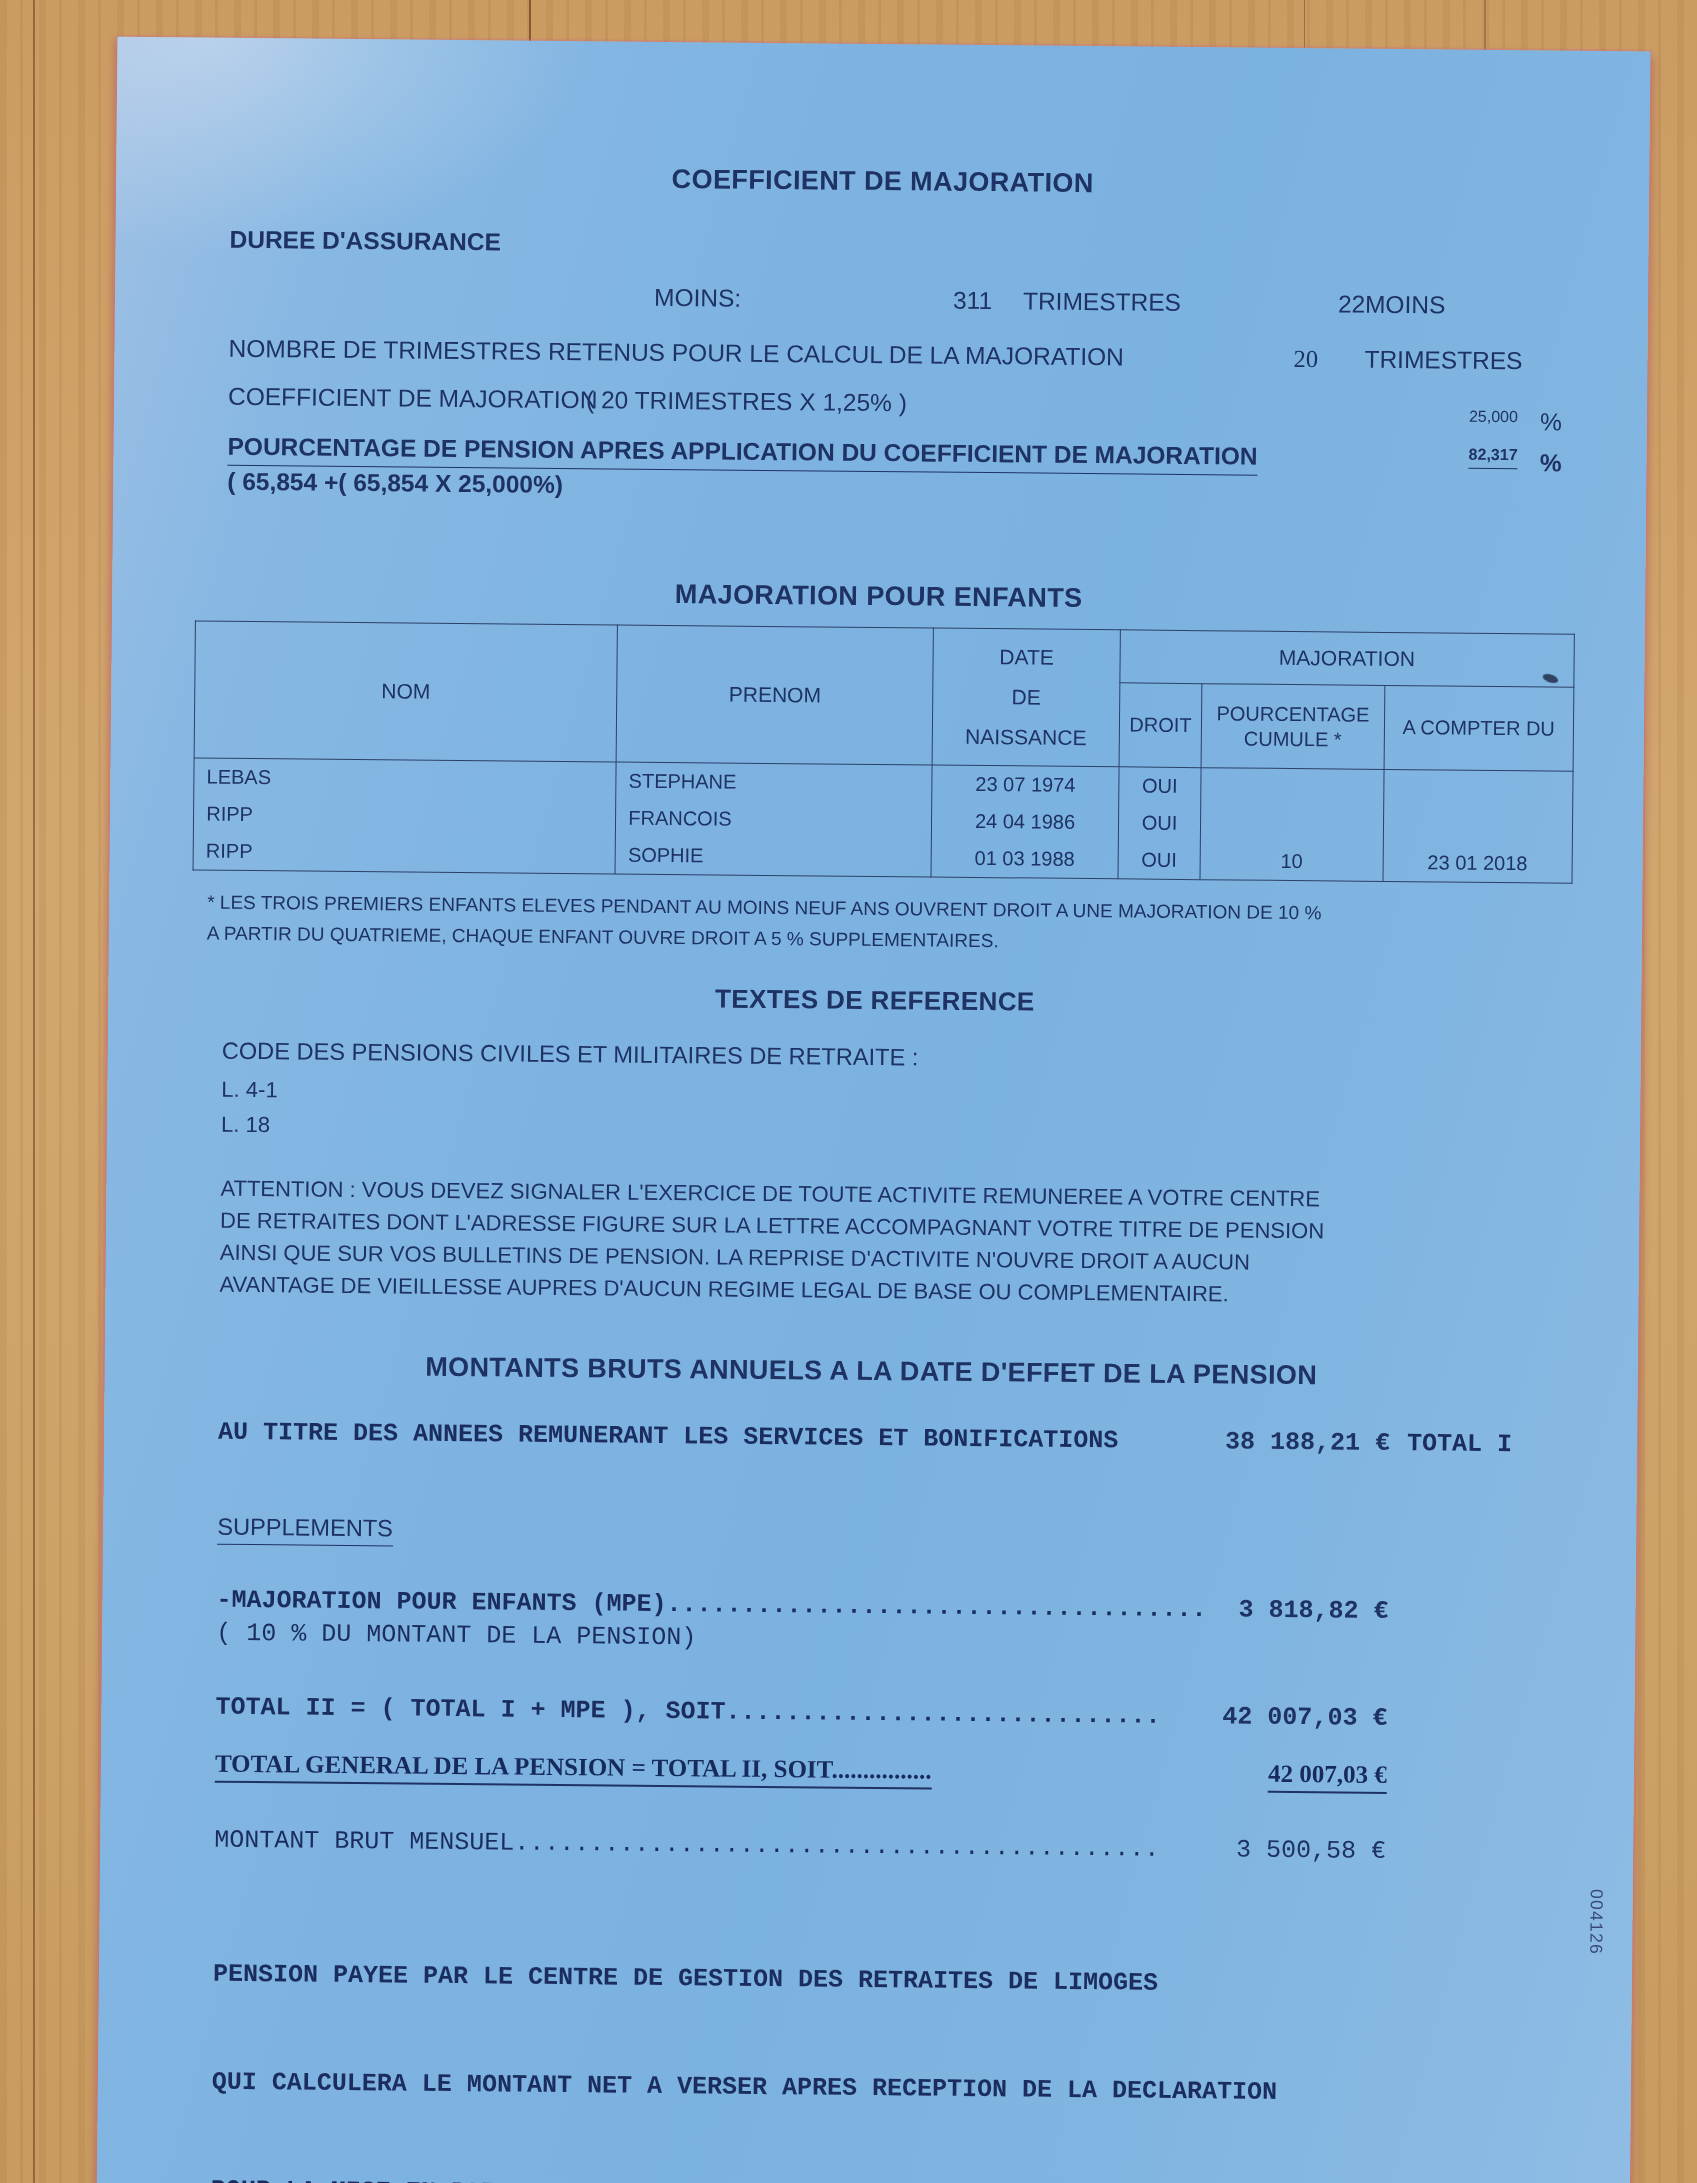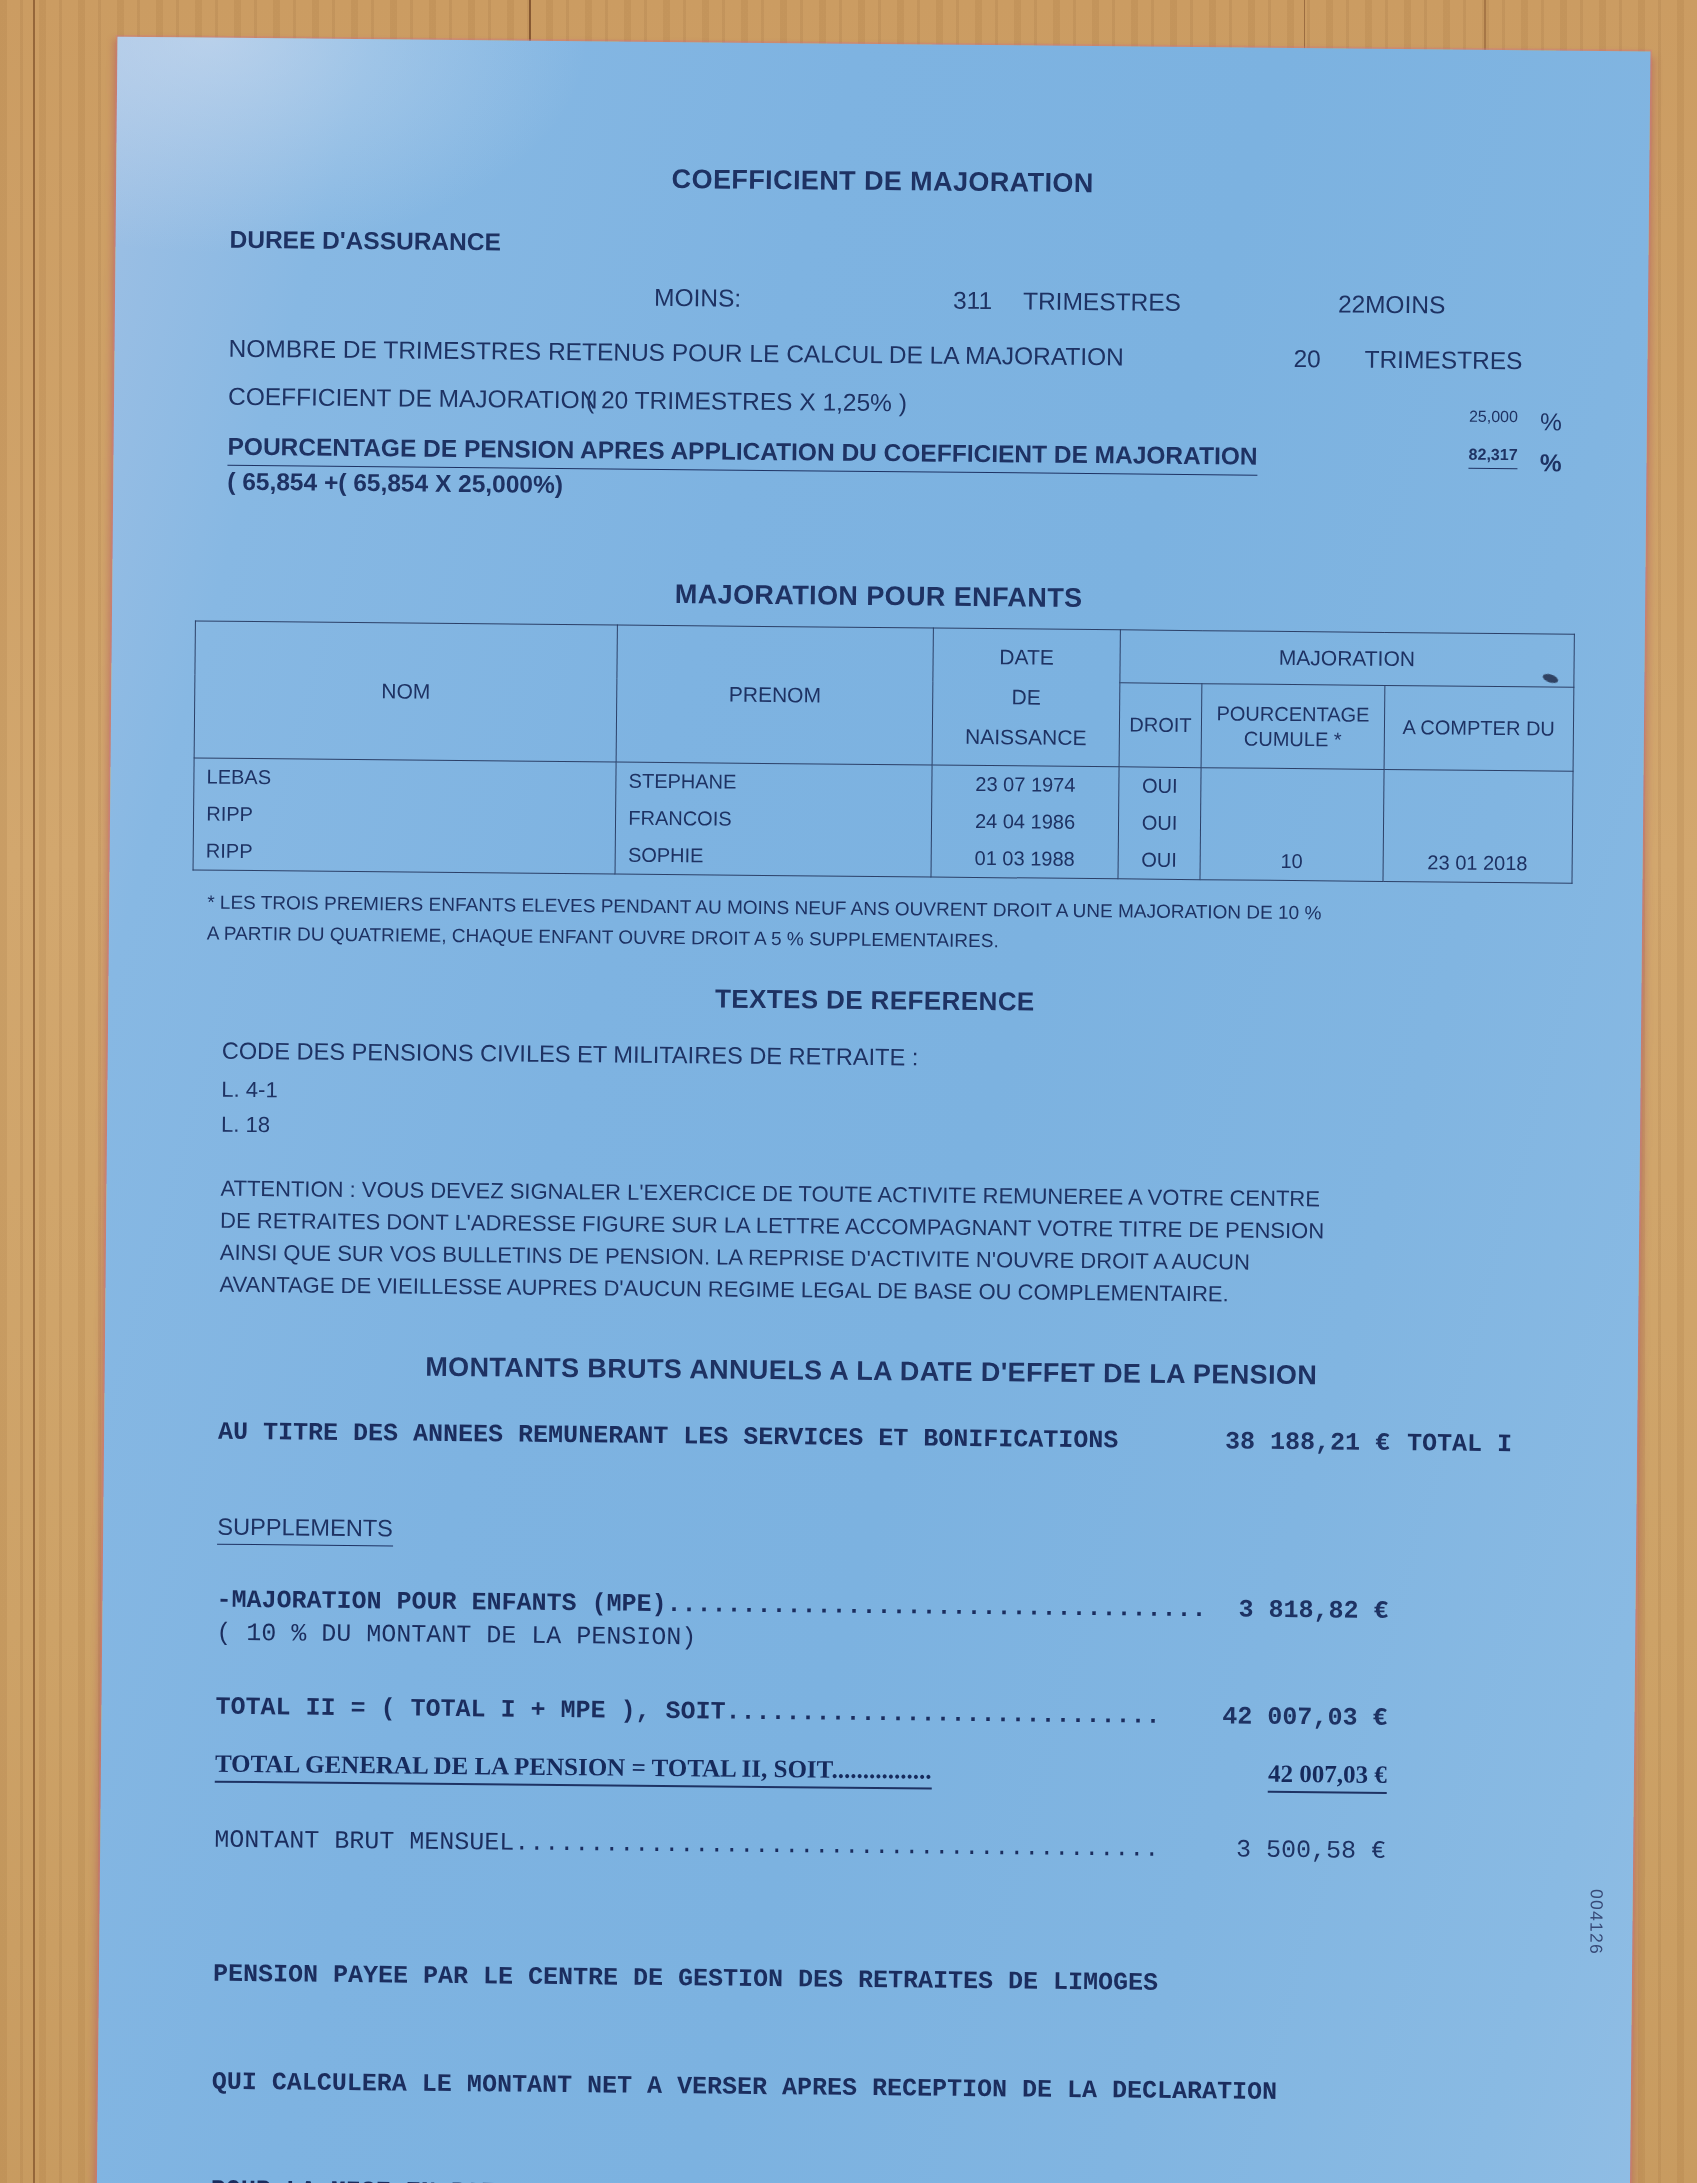--- a/index.html
+++ b/index.html
@@ -81,21 +81,21 @@
   <div class="row" style="top:242px;">
     <span class="in" style="left:539px;">MOINS:</span>
     <span class="in" style="left:838px;">311</span>
     <span class="in" style="left:908px;">TRIMESTRES</span>
     <span class="in" style="left:1179px;margin-left:44px;">22</span>
     <span class="in" style="left:1250px;">MOINS</span>
   </div>
 
   <div class="row" style="top:297px;">
     <span class="in" style="left:114px;">NOMBRE DE TRIMESTRES RETENUS POUR LE CALCUL DE LA MAJORATION</span>
-    <span class="in" style="left:1179px;">20</span>
+    <span class="in" style="left:1179px;font-family:Liberation Serif, serif;">20</span>
     <span class="in" style="left:1250px;">TRIMESTRES</span>
   </div>
 
   <div class="row" style="top:345px;">
     <span class="in" style="left:114px;">COEFFICIENT DE MAJORATION</span>
     <span class="in" style="left:472px;">( 20 TRIMESTRES X 1,25% )</span>
     <span class="pos-num" style="top:13px;">25,000</span>
     <span class="pos-unit" style="top:13px;">%</span>
   </div>
 

